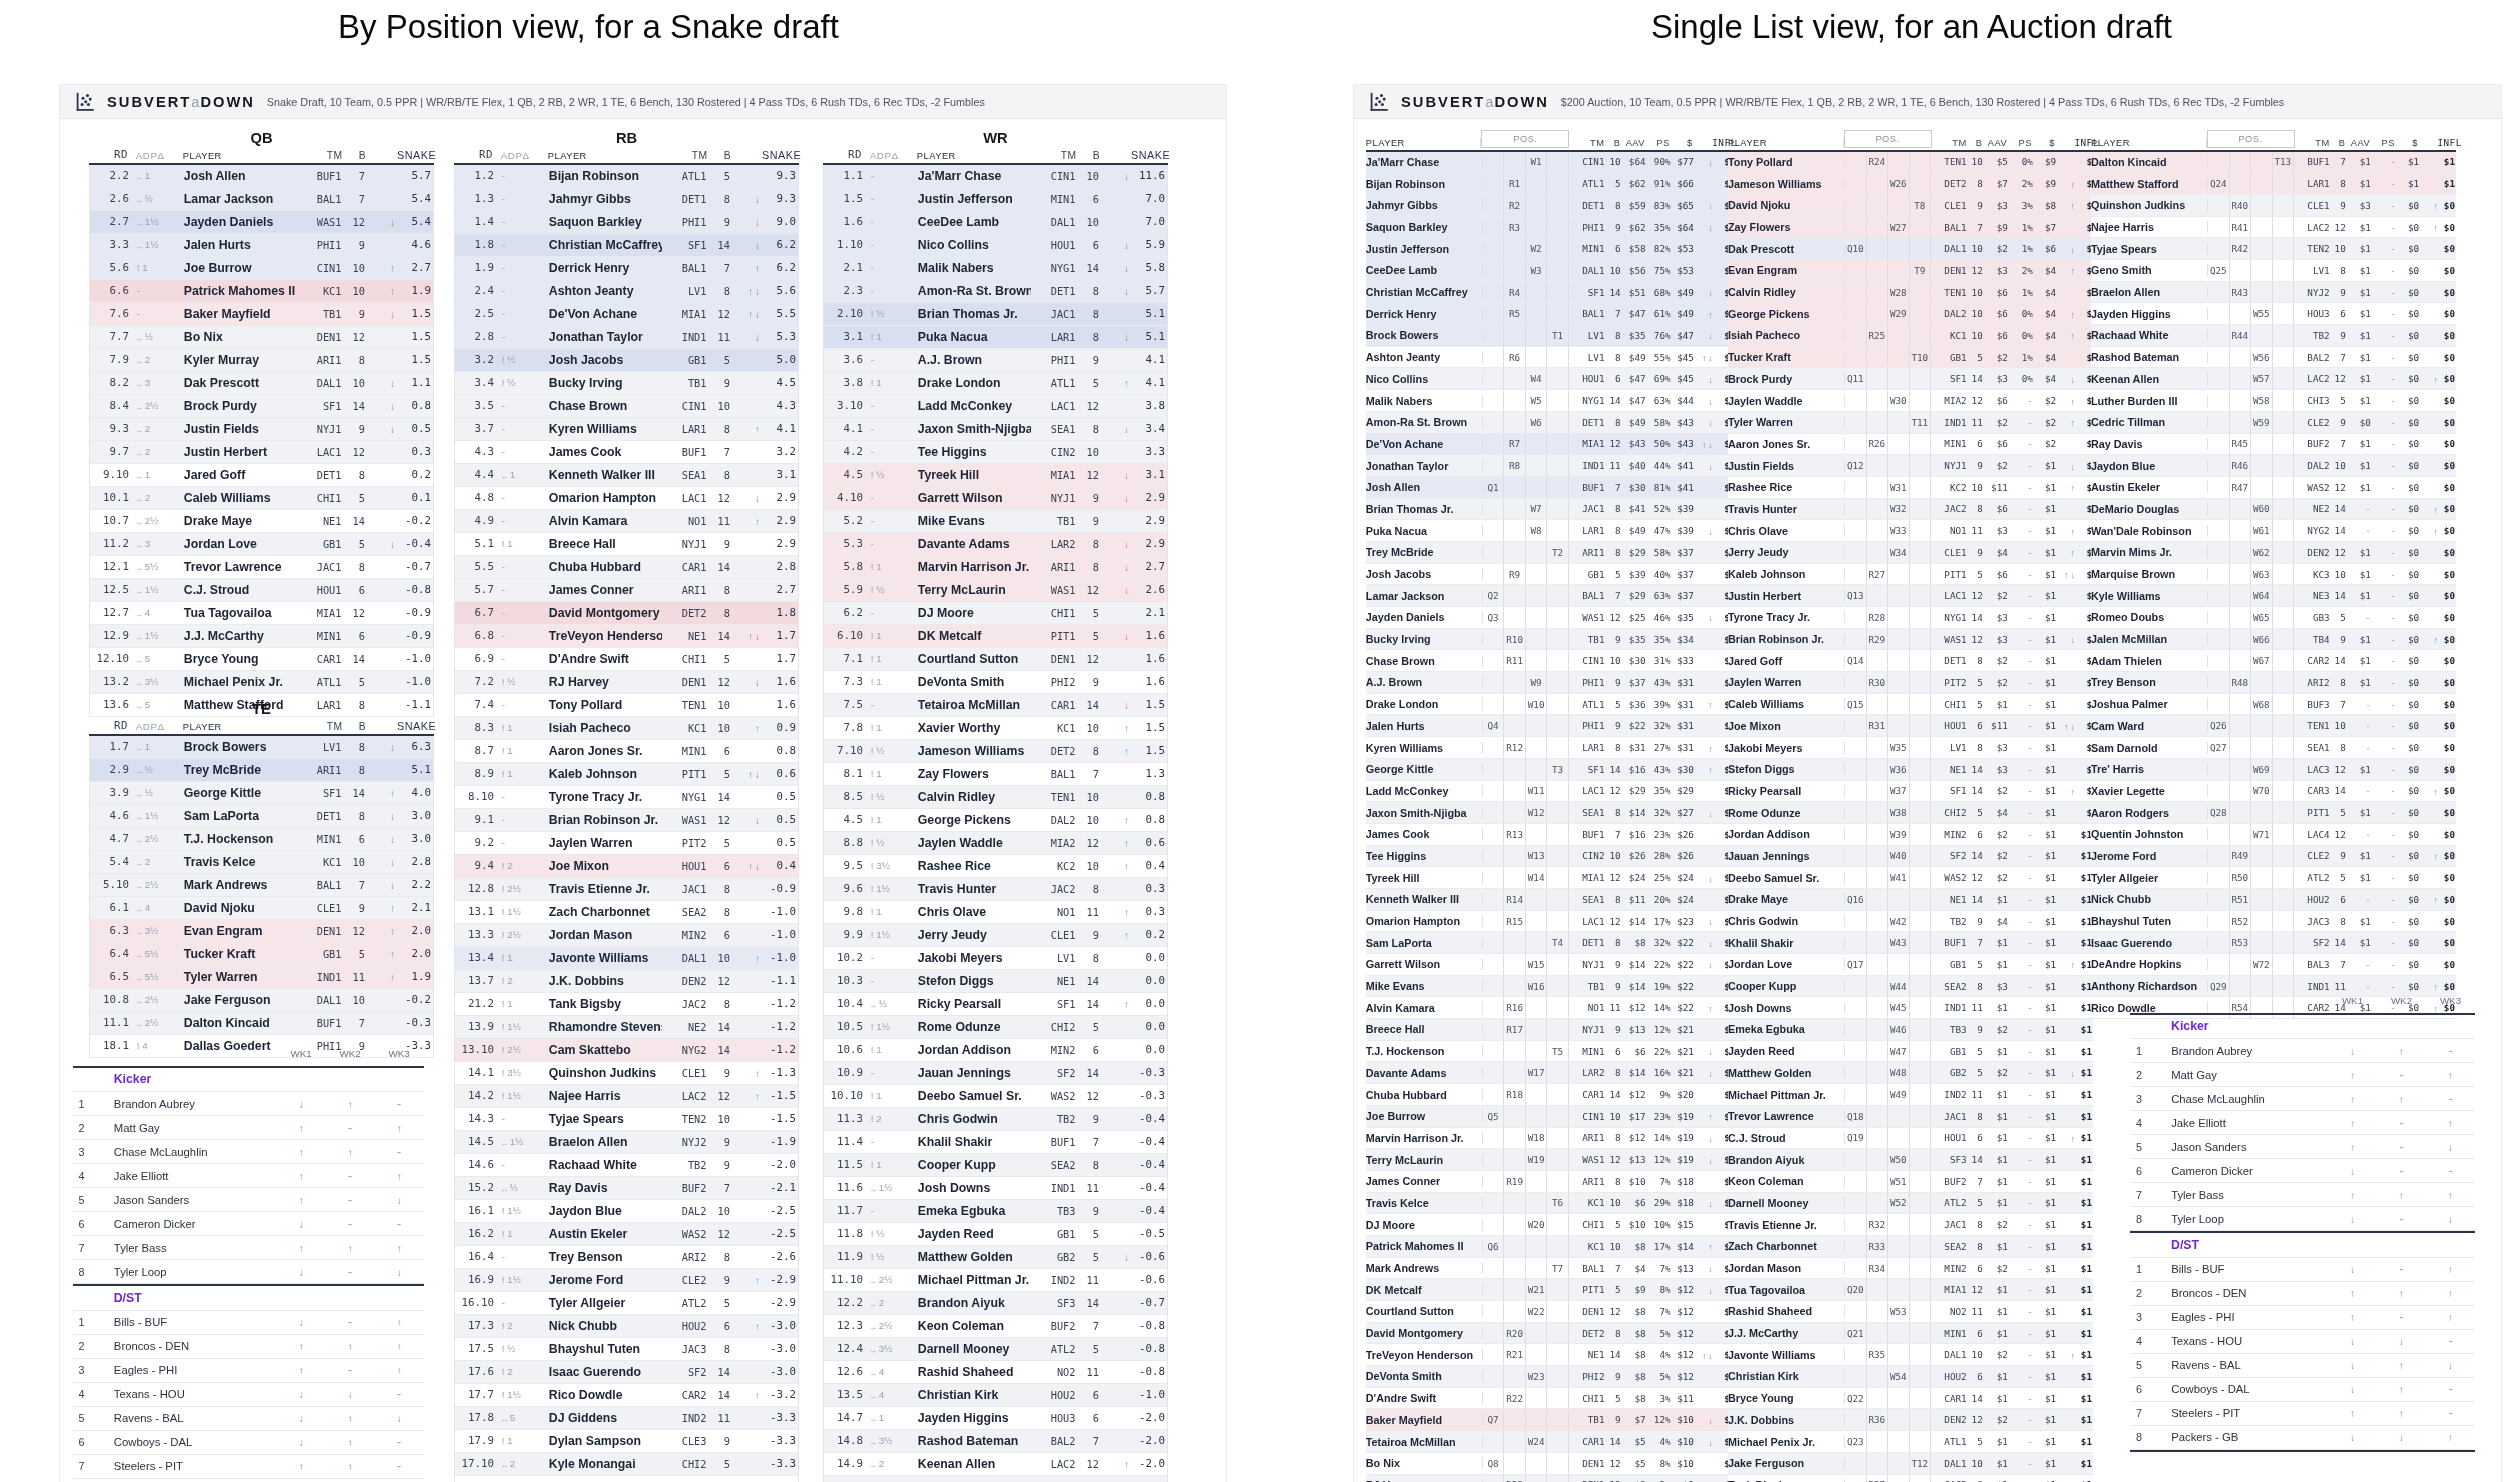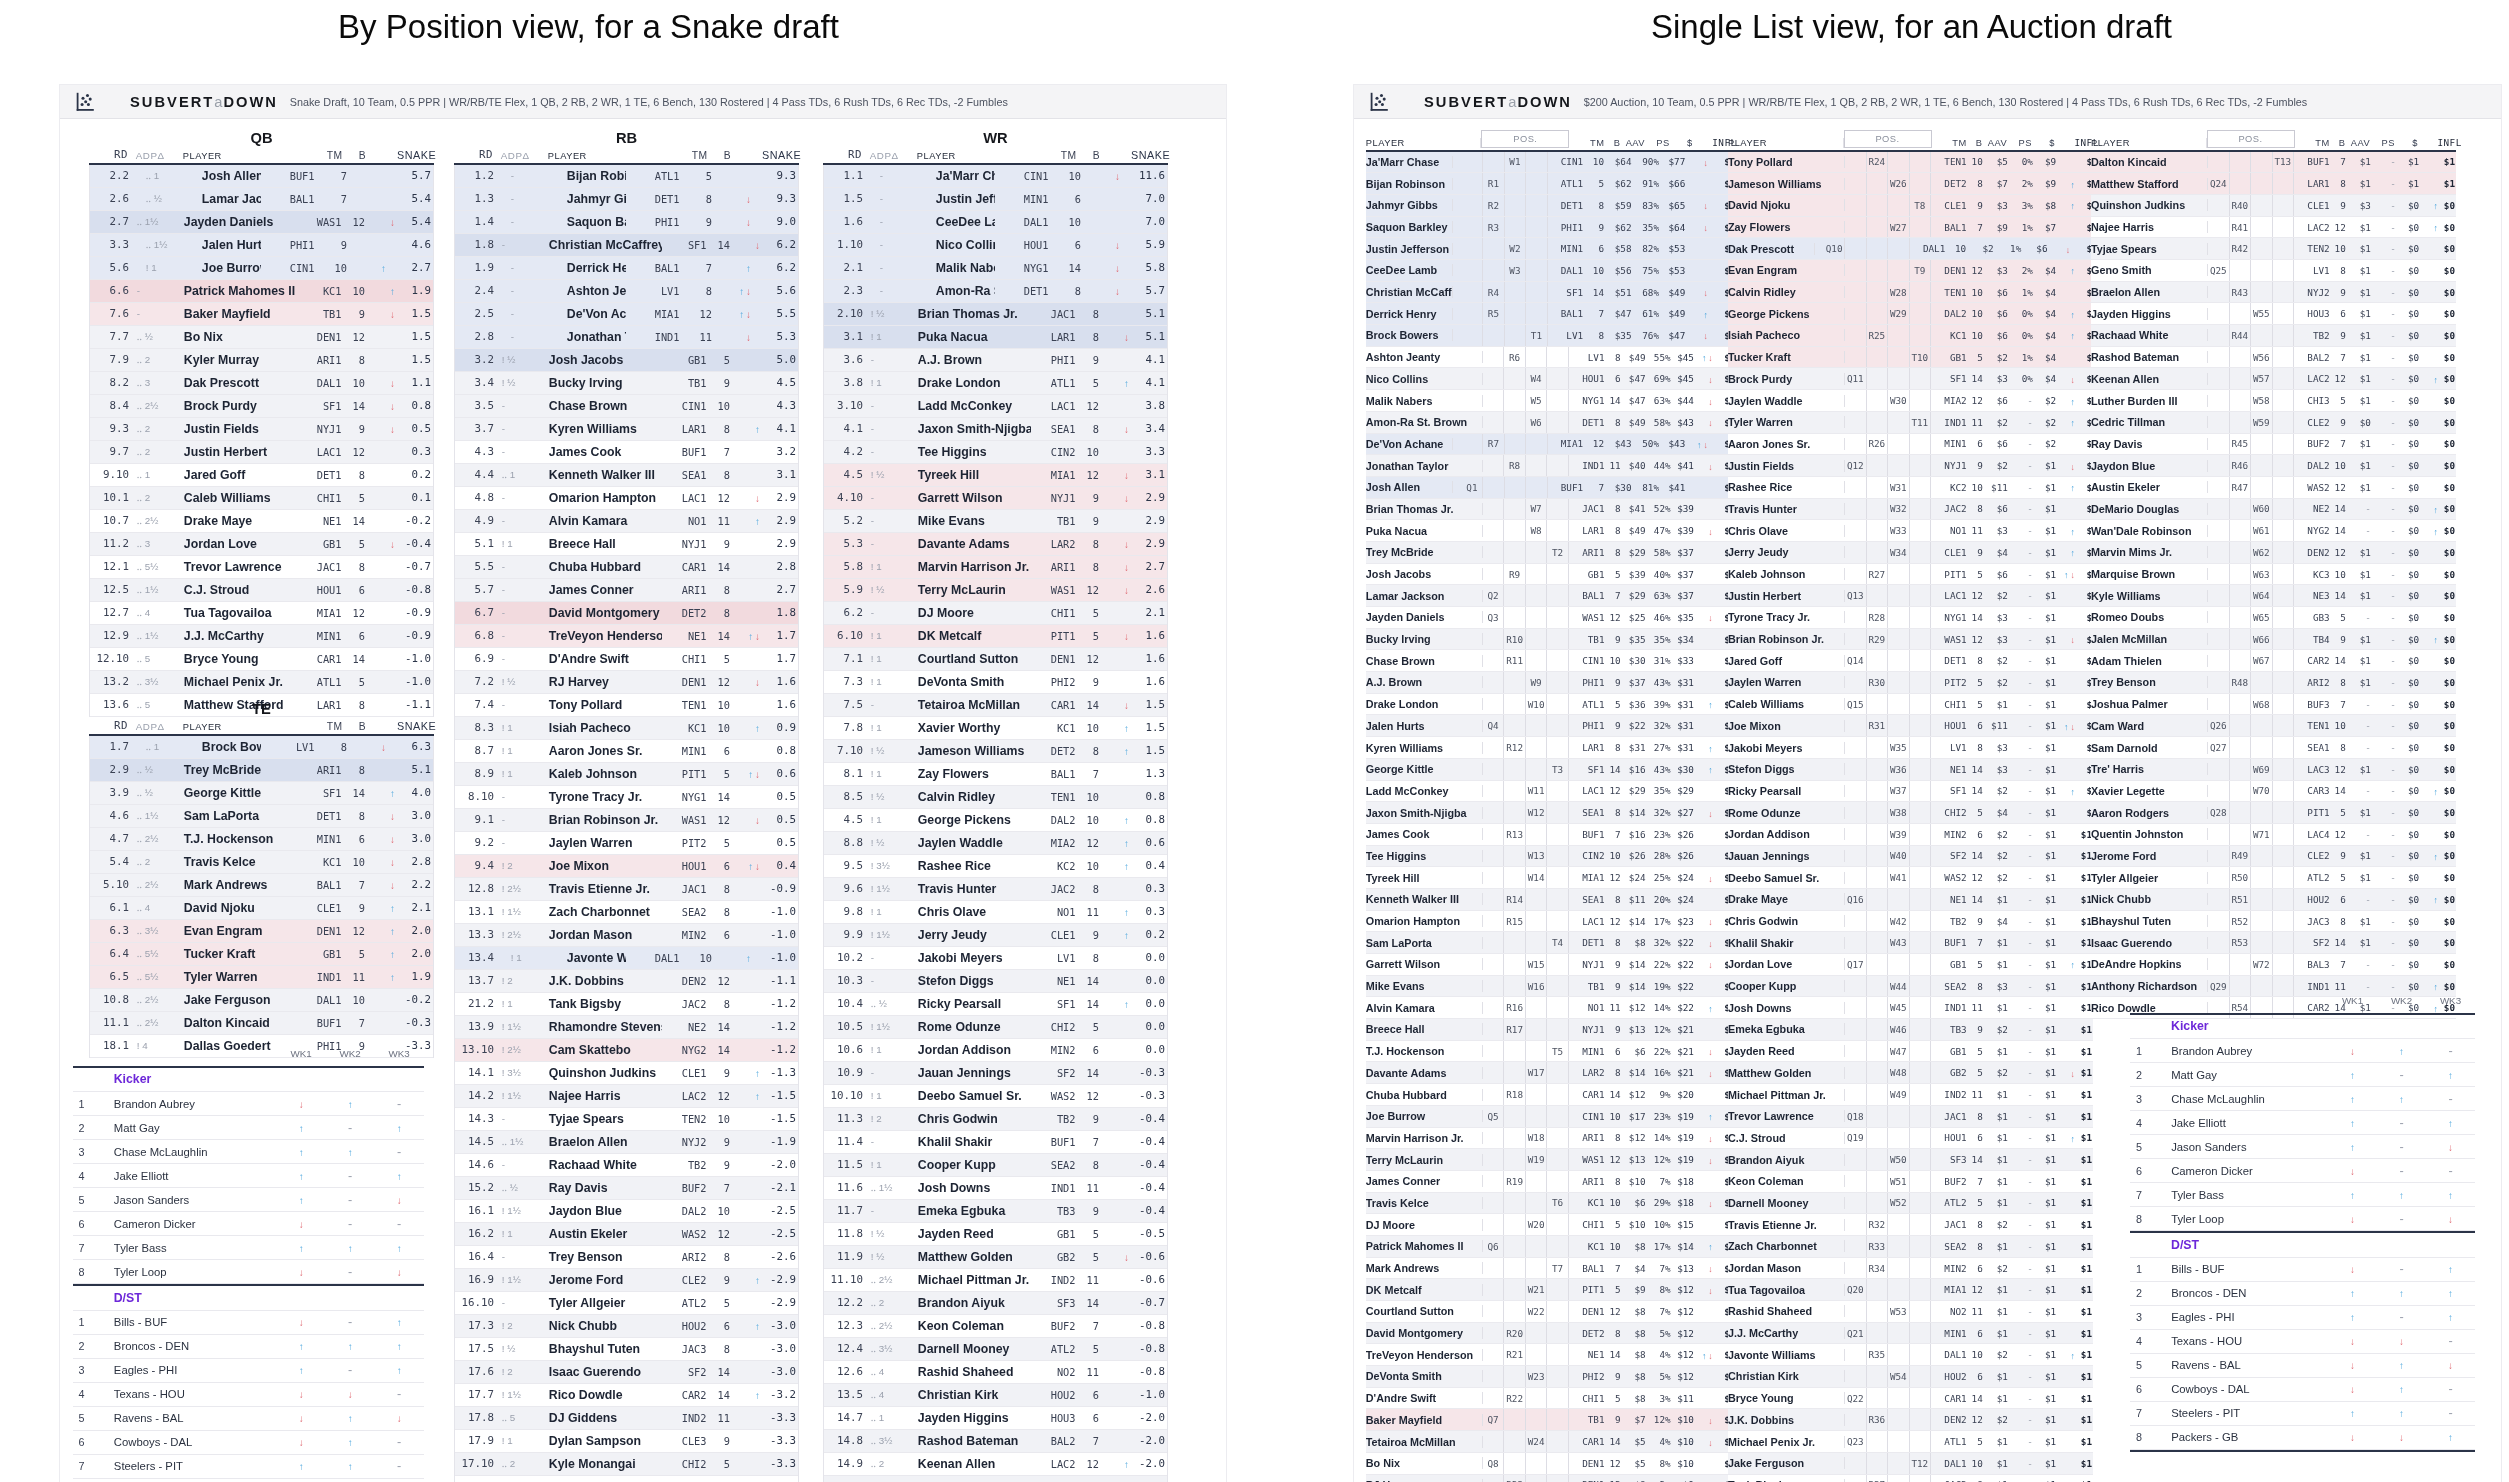--- a/index.html
+++ b/index.html
@@ -2,41 +2,41 @@
 <html><head>
 <meta charset="utf-8">
 <style>
   html,body{margin:0;padding:0;}
   body{width:2509px;height:1483px;position:relative;background:#ffffff;
        font-family:"Liberation Sans",sans-serif;color:#222;overflow:hidden;}
   .pgtitle{position:absolute;font-size:33px;color:#0b0b0b;text-align:center;font-weight:400;}
   .app{position:absolute;background:#fff;border:1px solid #ececf0;}
   .appbar{height:33px;background:#f4f4f6;border-bottom:1px solid #e3e3e8;display:flex;align-items:center;padding:0 13.7px;gap:11.8px;}
   .logoicon{width:21.6px;height:21.6px;flex:0 0 auto;}
-  .brand{font-size:14.7px;font-weight:bold;letter-spacing:2px;color:#15171c;white-space:nowrap;margin-left:23px;}
+  .brand{font-size:14.7px;font-weight:bold;letter-spacing:2px;color:#15171c;white-space:nowrap;}
   .brand .mid{color:#9aa0aa;font-weight:normal;letter-spacing:1px;}
   .settings{font-size:10.8px;color:#4c5260;white-space:nowrap;}
   
   .ptable{position:absolute;}
   .ptitle{text-align:center;font-size:14.7px;font-weight:bold;color:#15171c;height:17.6px;}
   .phead{display:flex;align-items:flex-end;font-size:9.3px;color:#8a8f9c;letter-spacing:0.5px;
          border-bottom:2.9px solid #2b3448;padding-bottom:2px;}
   .prows{border-left:1px solid #e4e4ea;border-right:1px solid #e4e4ea;}
   .prow{display:flex;align-items:center;height:22px;border-bottom:1px solid #e9e9ee;font-size:12.3px;}
   .c-rd{width:39px;text-align:right;color:#3a4153;font-family:"DejaVu Sans Mono",monospace;font-size:10.8px;}
   .c-adp{width:45px;text-align:left;padding-left:7.8px;color:#9aa0ad;font-size:9.8px;}
   .c-pl{flex:1;font-weight:bold;color:#1d2433;padding-left:2px;white-space:nowrap;overflow:hidden;}
   .c-tm{width:45px;text-align:right;font-family:"DejaVu Sans Mono",monospace;font-size:10.3px;color:#3a4153;}
   .c-b{width:23.5px;text-align:right;font-family:"DejaVu Sans Mono",monospace;font-size:10.3px;color:#3a4153;}
   .c-ar{width:31px;text-align:right;}
   .c-sn{width:35px;text-align:right;font-family:"DejaVu Sans Mono",monospace;font-size:10.8px;color:#2b3448;padding-right:2px;}
   .au{color:#4da6dd;font-size:9.8px;padding:0 1px;}
   .ad{color:#e06c75;font-size:9.8px;padding:0 1px;}
   
-  .bg0{background:#ffffff;} .bg1{background:#f1f2f6;} .bg2{background:#e4e9f4;gap:9px;}
+  .bg0{background:#ffffff;} .bg1{background:#f1f2f6;} .bg2{background:#e4e9f4;}
   .bg3{background:#d8dfee;} .bg4{background:#f6e6e9;} .bg5{background:#f2dade;}
   
   .gtable{position:absolute;}
   .ghead{display:flex;align-items:flex-end;font-size:9.3px;color:#8a8f9c;letter-spacing:0.5px;
          border-bottom:2.9px solid #2b3448;padding-bottom:2px;height:17.6px;}
   .grow{display:flex;align-items:center;height:20.7px;border-bottom:1px solid #eaeaef;font-size:10.8px;}
   .g-pl{width:127px;font-weight:bold;color:#1d2433;white-space:nowrap;overflow:hidden;border-right:1px solid #e0e0e6;}
   .posgrid{display:flex;width:86px;flex:0 0 auto;align-self:stretch;}
   .poscell{width:21.6px;border-right:1px solid #dddde4;font-size:9.3px;color:#4c5260;
            display:flex;align-items:center;justify-content:center;font-family:"DejaVu Sans Mono",monospace;}

